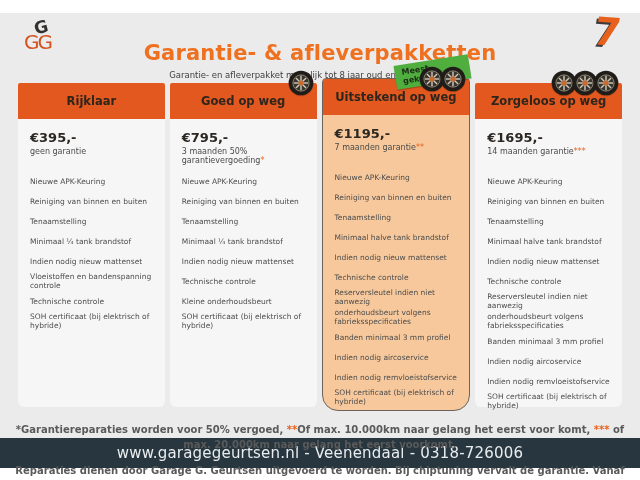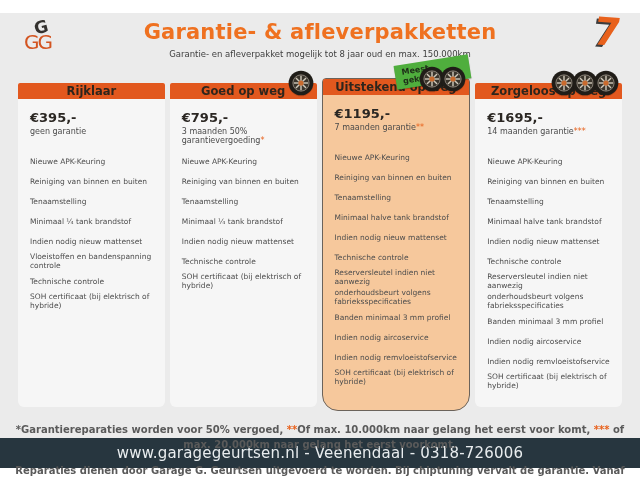--- a/index.html
+++ b/index.html
@@ -7,30 +7,30 @@
   .page{position:relative;width:640px;height:480px;overflow:hidden;background:#fff;}
   .strip{background:#fff;}
   .strip.top{height:13px;}
   .main{height:425px;background:#ebebeb;position:relative;}
 
   
   .hdr{position:relative;height:70px;}
   .logo{position:absolute;left:24px;top:4px;width:42px;height:44px;}
   .logo .g-top{position:absolute;left:10px;top:0;font-size:17px;font-weight:800;color:#33312e;transform:rotate(-14deg);}
   .logo .g-bot{position:absolute;left:0;top:13px;font-size:20px;font-weight:400;letter-spacing:-2px;color:#d35420;}
-  .title-wrap{text-align:center;padding-top:7px;}
+  .title-wrap{text-align:center;padding-top:28px;}
   .title{margin:0;font-size:21px;font-weight:800;color:#ef7120;letter-spacing:0.2px;}
   .subtitle{margin:5px 0 0;font-size:8.5px;color:#3e3e3e;}
   .mark7{position:absolute;right:20px;top:0px;font-size:38px;font-weight:800;color:#e8611c;
          transform:skewX(-6deg) rotate(4deg);text-shadow:-2px 2px 0 #3c3c3c;line-height:1;}
 
   
   .cards{display:flex;align-items:flex-start;gap:5px;margin:0 18px;}
   .card{position:relative;flex:1 1 0;height:324px;background:#f6f6f6;border-radius:0 0 6px 6px;}
-  .card-header{height:16px;background:#e2581e;color:#2e251c;font-size:11.5px;font-weight:700;
+  .card-header{height:36px;background:#e2581e;color:#2e251c;font-size:11.5px;font-weight:700;
                display:flex;align-items:center;justify-content:center;border-radius:2px 2px 0 0;}
   .card.highlighted{height:333px;margin-top:-5px;background:#f6c89c;border:1.5px solid #6b635b;
                     border-radius:4px 4px 16px 16px;box-sizing:border-box;}
   .price-block{padding:12px 12px 0 12px;height:32px;}
   .price{font-size:13px;font-weight:800;color:#2b2723;line-height:1.1;}
   .price-note{font-size:8px;color:#4a4a4a;margin-top:2px;}
   .accent{color:#e8611c;}
   .features{list-style:none;margin:8px 0 0;padding:0 12px;}
   .features li{height:20px;display:flex;align-items:center;font-size:7.5px;color:#4d4d4d;}
 
@@ -106,20 +106,21 @@
       <div class="price">€795,-</div>
       <div class="price-note"><span class="note-text">3 maanden 50% garantievergoeding</span><span class="note-mark accent">*</span></div>
     </div>
     <ul class="features">
             <li>Nieuwe APK-Keuring</li>
             <li>Reiniging van binnen en buiten</li>
             <li>Tenaamstelling</li>
             <li>Minimaal ¼ tank brandstof</li>
             <li>Indien nodig nieuw mattenset</li>
             <li>Technische controle</li>
+            <li>Kleine onderhoudsbeurt</li>
             <li>SOH certificaat (bij elektrisch of hybride)</li>
           </ul>
   </section>
 
   <section class="card highlighted">
     <div class="badge">Meest gekozen</div>
     <div class="wheels">
             <svg width="26" height="26" viewBox="0 0 40 40">
               <circle cx="20" cy="20" r="19" fill="#201d18"></circle>
               <circle cx="20" cy="20" r="12.5" fill="#3a352c" stroke="#8a8378" stroke-width="1.5"></circle>

